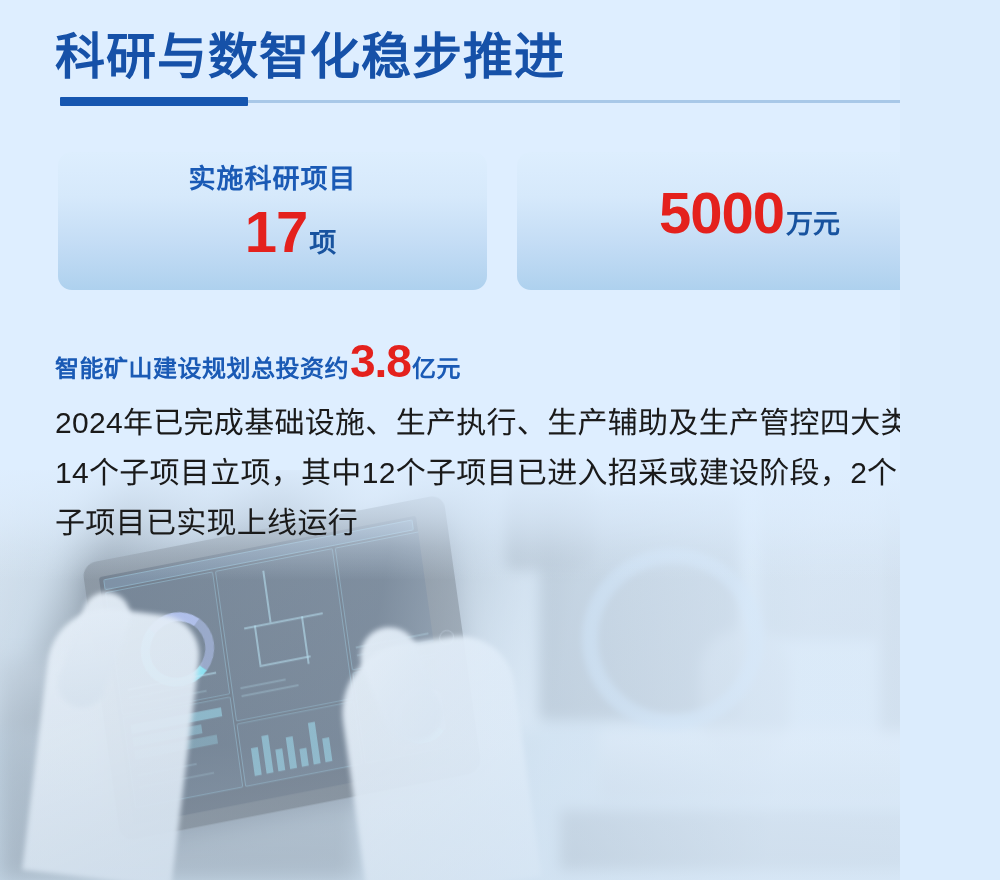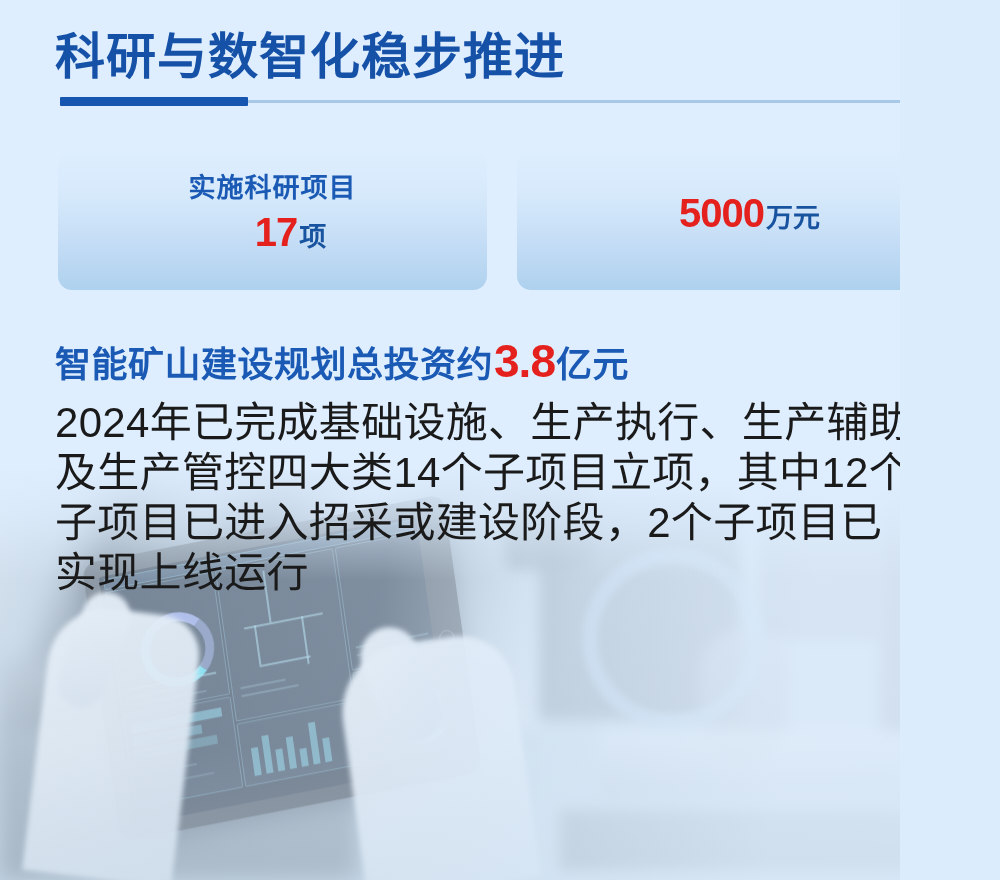--- a/index.html
+++ b/index.html
@@ -247,21 +247,21 @@
     letter-spacing: 1px;
     line-height: 1;
     margin-bottom: 10px;
   }
   .stat-value {
     display: flex;
     align-items: baseline;
     line-height: 1;
   }
   .stat-number {
-    font-size: 40px;
+    font-size: 58px;
     font-weight: bold;
     color: #e4211d;
     letter-spacing: -1px;
     margin-left: 36px;
   }
   .stat-unit {
     font-size: 27px;
     font-weight: bold;
     color: #18539f;
     margin-left: 2px;
@@ -271,40 +271,40 @@
   .highlight-line {
     position: absolute;
     left: 55px;
     top: 330px;
     display: flex;
     align-items: baseline;
     line-height: 1;
     white-space: nowrap;
   }
   .hl-text {
-    font-size: 36px;
+    font-size: 24px;
     font-weight: bold;
     color: #1a5ab5;
     letter-spacing: .5px;
   }
   .hl-number {
     font-size: 46px;
     font-weight: bold;
     color: #e4211d;
     letter-spacing: -1px;
     margin: 8px 1px;
   }
 
   
   .body-paragraph {
     position: absolute;
     left: 55px;
     top: 398px;
     width: 860px;
-    font-size: 42px;
+    font-size: 30px;
     color: #1a1a1a;
     line-height: 50px;
     letter-spacing: .3px;
   }
 </style>
 </head>
 <body>
 
 <div id="poster">
 

